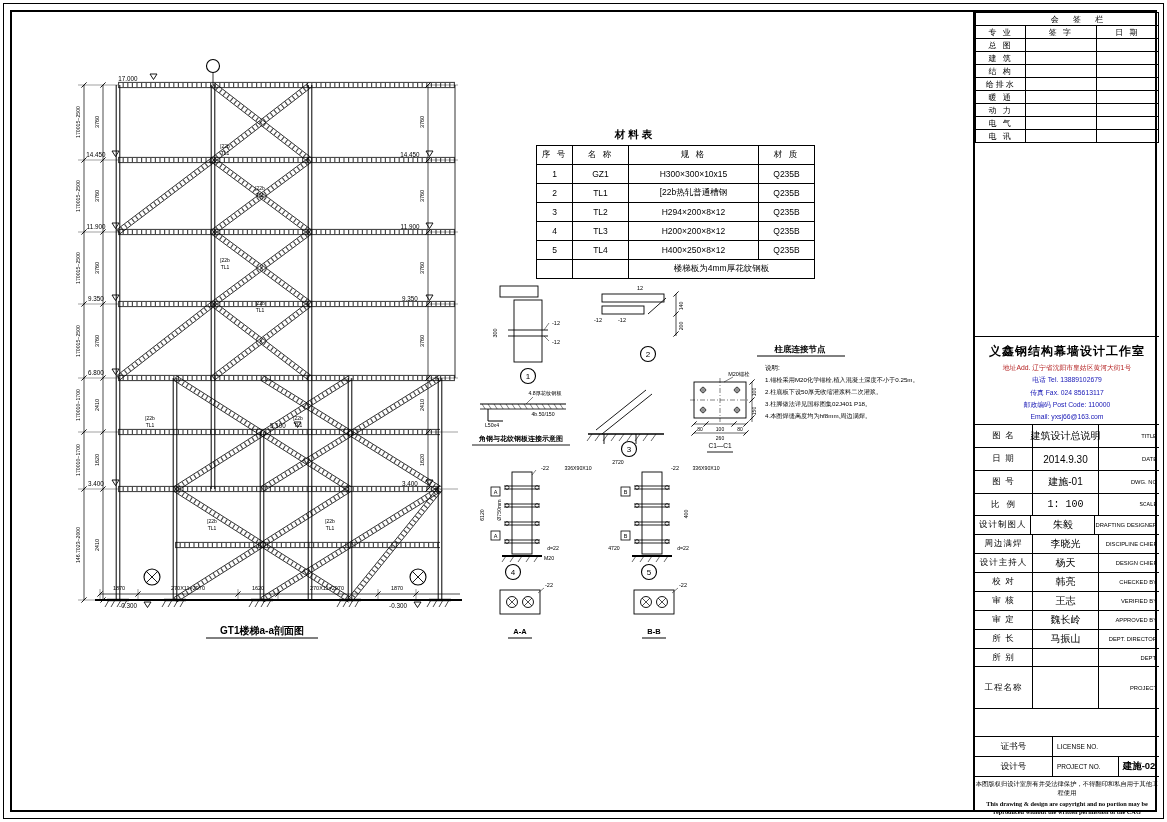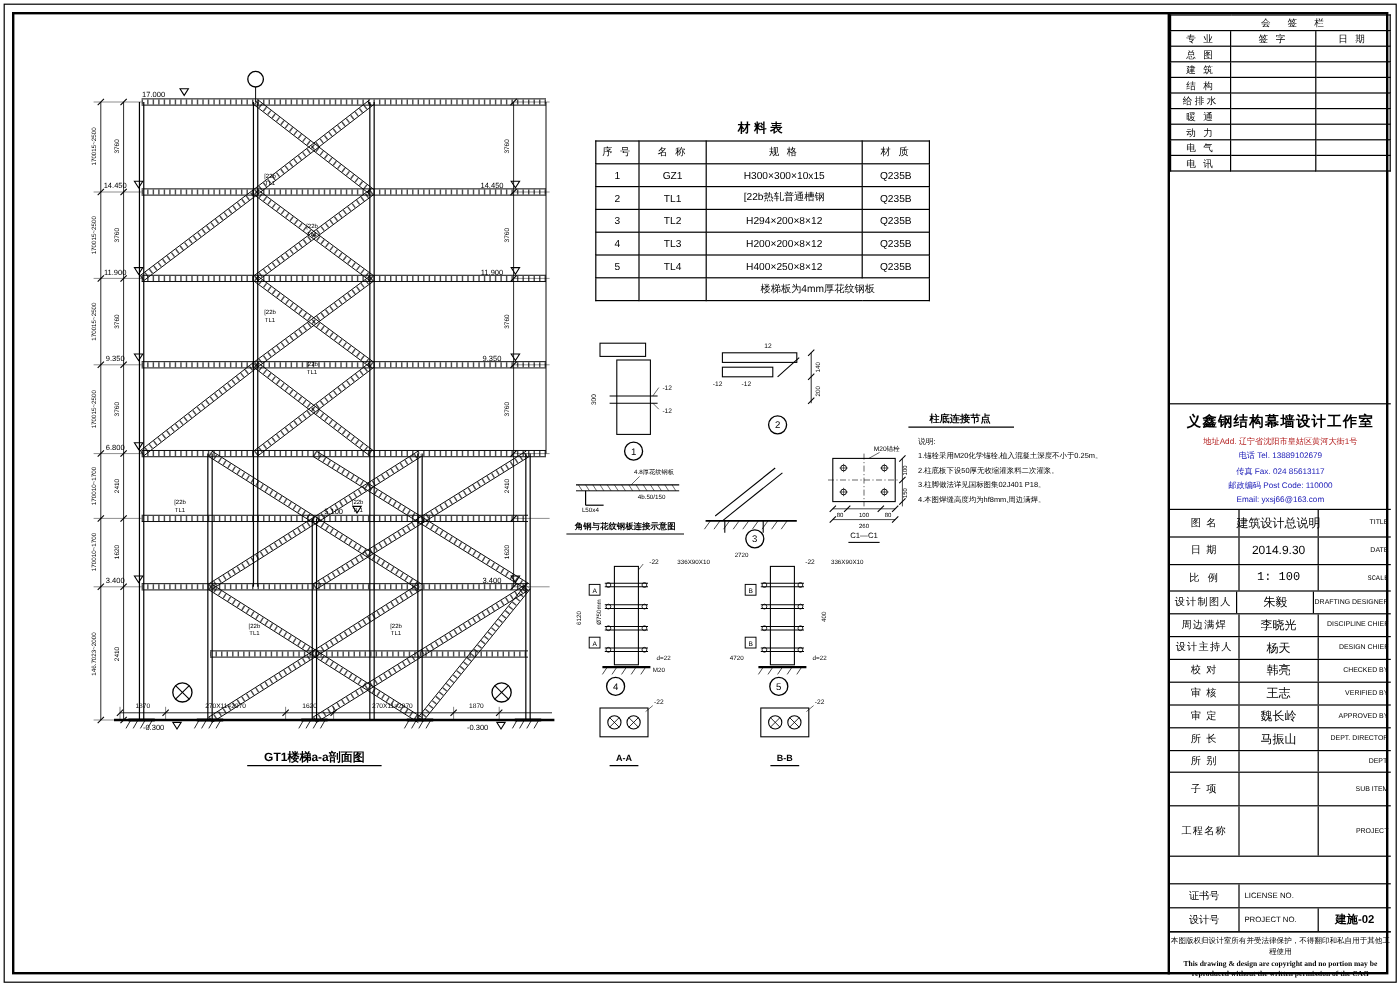--- a/index.html
+++ b/index.html
@@ -2,44 +2,44 @@
 <html><head>
 <meta charset="utf-8">
 <style>
   html,body{margin:0;padding:0;background:#dcdcdc;}
   .page{position:relative;width:1167px;height:822px;background:#fff;font-family:"Liberation Sans",sans-serif;color:#000;overflow:hidden;}
   .frame-outer{position:absolute;left:3px;top:3px;right:3px;bottom:3px;border:1px solid #000;}
   .frame-inner{position:absolute;left:10px;top:10px;right:10px;bottom:10px;border:2px solid #000;}
   svg.cad{position:absolute;left:0;top:0;}
   svg.cad text{font-family:"Liberation Sans",sans-serif;}
   
-  .materials{position:absolute;left:481px;top:100px;width:278px;padding-left:15px;}
+  .materials{position:absolute;left:481px;top:128px;width:278px;padding-left:15px;}
   .materials .mtitle{text-align:center;font-weight:bold;font-size:10.5px;letter-spacing:3px;margin-bottom:3px;}
-  .materials table{border-collapse:collapse;width:100%;table-layout:fixed;}
+  .materials table{border-collapse:collapse;width:100%;table-layout:fixed;margin-left:40px;}
   .materials th,.materials td{border:1px solid #000;font-size:8.5px;text-align:center;padding:0;height:18px;overflow:hidden;white-space:nowrap;}
   .materials th{font-weight:normal;letter-spacing:2px;}
   
   .tb{position:absolute;left:973px;top:10px;width:184px;height:802px;border-left:2px solid #000;}
   .tb *{box-sizing:border-box;}
   .signoff{position:absolute;left:0;top:2px;width:100%;}
   .signoff table{border-collapse:collapse;width:100%;table-layout:fixed;}
   .signoff td{border:1px solid #000;font-size:8px;text-align:center;height:13px;padding:0;letter-spacing:2px;white-space:nowrap;}
   .signoff .stitle{letter-spacing:6px;padding-left:26px;}
   .company{position:absolute;left:0;top:326px;width:100%;text-align:center;border-top:1.5px solid #000;padding-top:6px;}
   .company .cname{font-size:12px;font-weight:bold;letter-spacing:1px;}
   .company .cline{font-size:6.8px;color:#1717b5;margin-top:2.5px;white-space:nowrap;}
   .company .cline.addr{color:#b42020;}
   .fields{position:absolute;left:0;top:414px;width:100%;border-top:1.5px solid #000;}
   .frow{display:flex;border-bottom:1px solid #000;}
   .frow .lab{width:58px;border-right:1px solid #000;font-size:8.5px;display:flex;align-items:center;justify-content:center;letter-spacing:1px;white-space:nowrap;}
   .frow .val{width:66px;border-right:1px solid #000;font-size:10px;display:flex;align-items:center;justify-content:center;white-space:nowrap;}
   .frow .en{flex:1;font-size:5.8px;display:flex;align-items:center;justify-content:flex-end;padding-right:2px;white-space:nowrap;}
   .license{position:absolute;left:0;top:726px;width:100%;border-top:1.5px solid #000;}
   .lrow{display:flex;border-bottom:1px solid #000;height:20px;}
-  .lrow .lab{width:58px;border-right:1px solid #000;font-size:8.5px;display:flex;align-items:center;justify-content:center;}
+  .lrow .lab{width:78px;border-right:1px solid #000;font-size:8.5px;display:flex;align-items:center;justify-content:center;}
   .lrow .en{flex:1;font-size:6.5px;display:flex;align-items:center;padding-left:4px;}
   .lrow .mid{width:66px;border-right:1px solid #000;font-size:6.5px;display:flex;align-items:center;padding-left:4px;}
   .lrow .dwg{flex:1;display:flex;align-items:center;justify-content:center;font-weight:bold;font-size:9.5px;}
   .copyright{position:absolute;left:0;top:766px;width:100%;height:36px;border-top:1px solid #000;text-align:center;}
   .copyright .zh{font-size:6.3px;margin-top:3px;}
   .copyright .en{font-size:6.3px;font-family:"Liberation Serif",serif;font-weight:bold;line-height:7.5px;margin-top:2px;}
 </style>
 </head>
 <body>
 
@@ -633,20 +633,25 @@
         <div class="frow" style="height: 23px;">
           <div class="lab">图  名</div>
           <div class="val">建筑设计总说明</div>
           <div class="en">TITLE</div>
         </div>
         <div class="frow" style="height: 23px;">
           <div class="lab">日  期</div>
           <div class="val">2014.9.30</div>
           <div class="en">DATE</div>
         </div>
+        <div class="frow" style="height: 23px;">
+          <div class="lab">图  号</div>
+          <div class="val">建施-01</div>
+          <div class="en">DWG. NO</div>
+        </div>
         <div class="frow" style="height: 22px; font-family: Liberation Mono, monospace;">
           <div class="lab">比  例</div>
           <div class="val">1: 100</div>
           <div class="en">SCALE</div>
         </div>
         <div class="frow" style="height: 19px;">
           <div class="lab">设计制图人</div>
           <div class="val">朱毅</div>
           <div class="en">DRAFTING DESIGNER</div>
         </div>
@@ -677,25 +682,20 @@
         </div>
         <div class="frow" style="height: 19px;">
           <div class="lab">所  长</div>
           <div class="val">马振山</div>
           <div class="en">DEPT. DIRECTOR</div>
         </div>
         <div class="frow" style="height: 18px;">
           <div class="lab">所  别</div>
           <div class="val"></div>
           <div class="en">DEPT.</div>
-        </div>
-        <div class="frow" style="height: 28px;">
-          <div class="lab">子  项</div>
-          <div class="val"></div>
-          <div class="en">SUB ITEM</div>
         </div>
         <div class="frow" style="height: 42px;">
           <div class="lab">工程名称</div>
           <div class="val"></div>
           <div class="en">PROJECT</div>
         </div>
       </div>
     <div class="license">
       <div class="lrow">
         <div class="lab">证书号</div>

